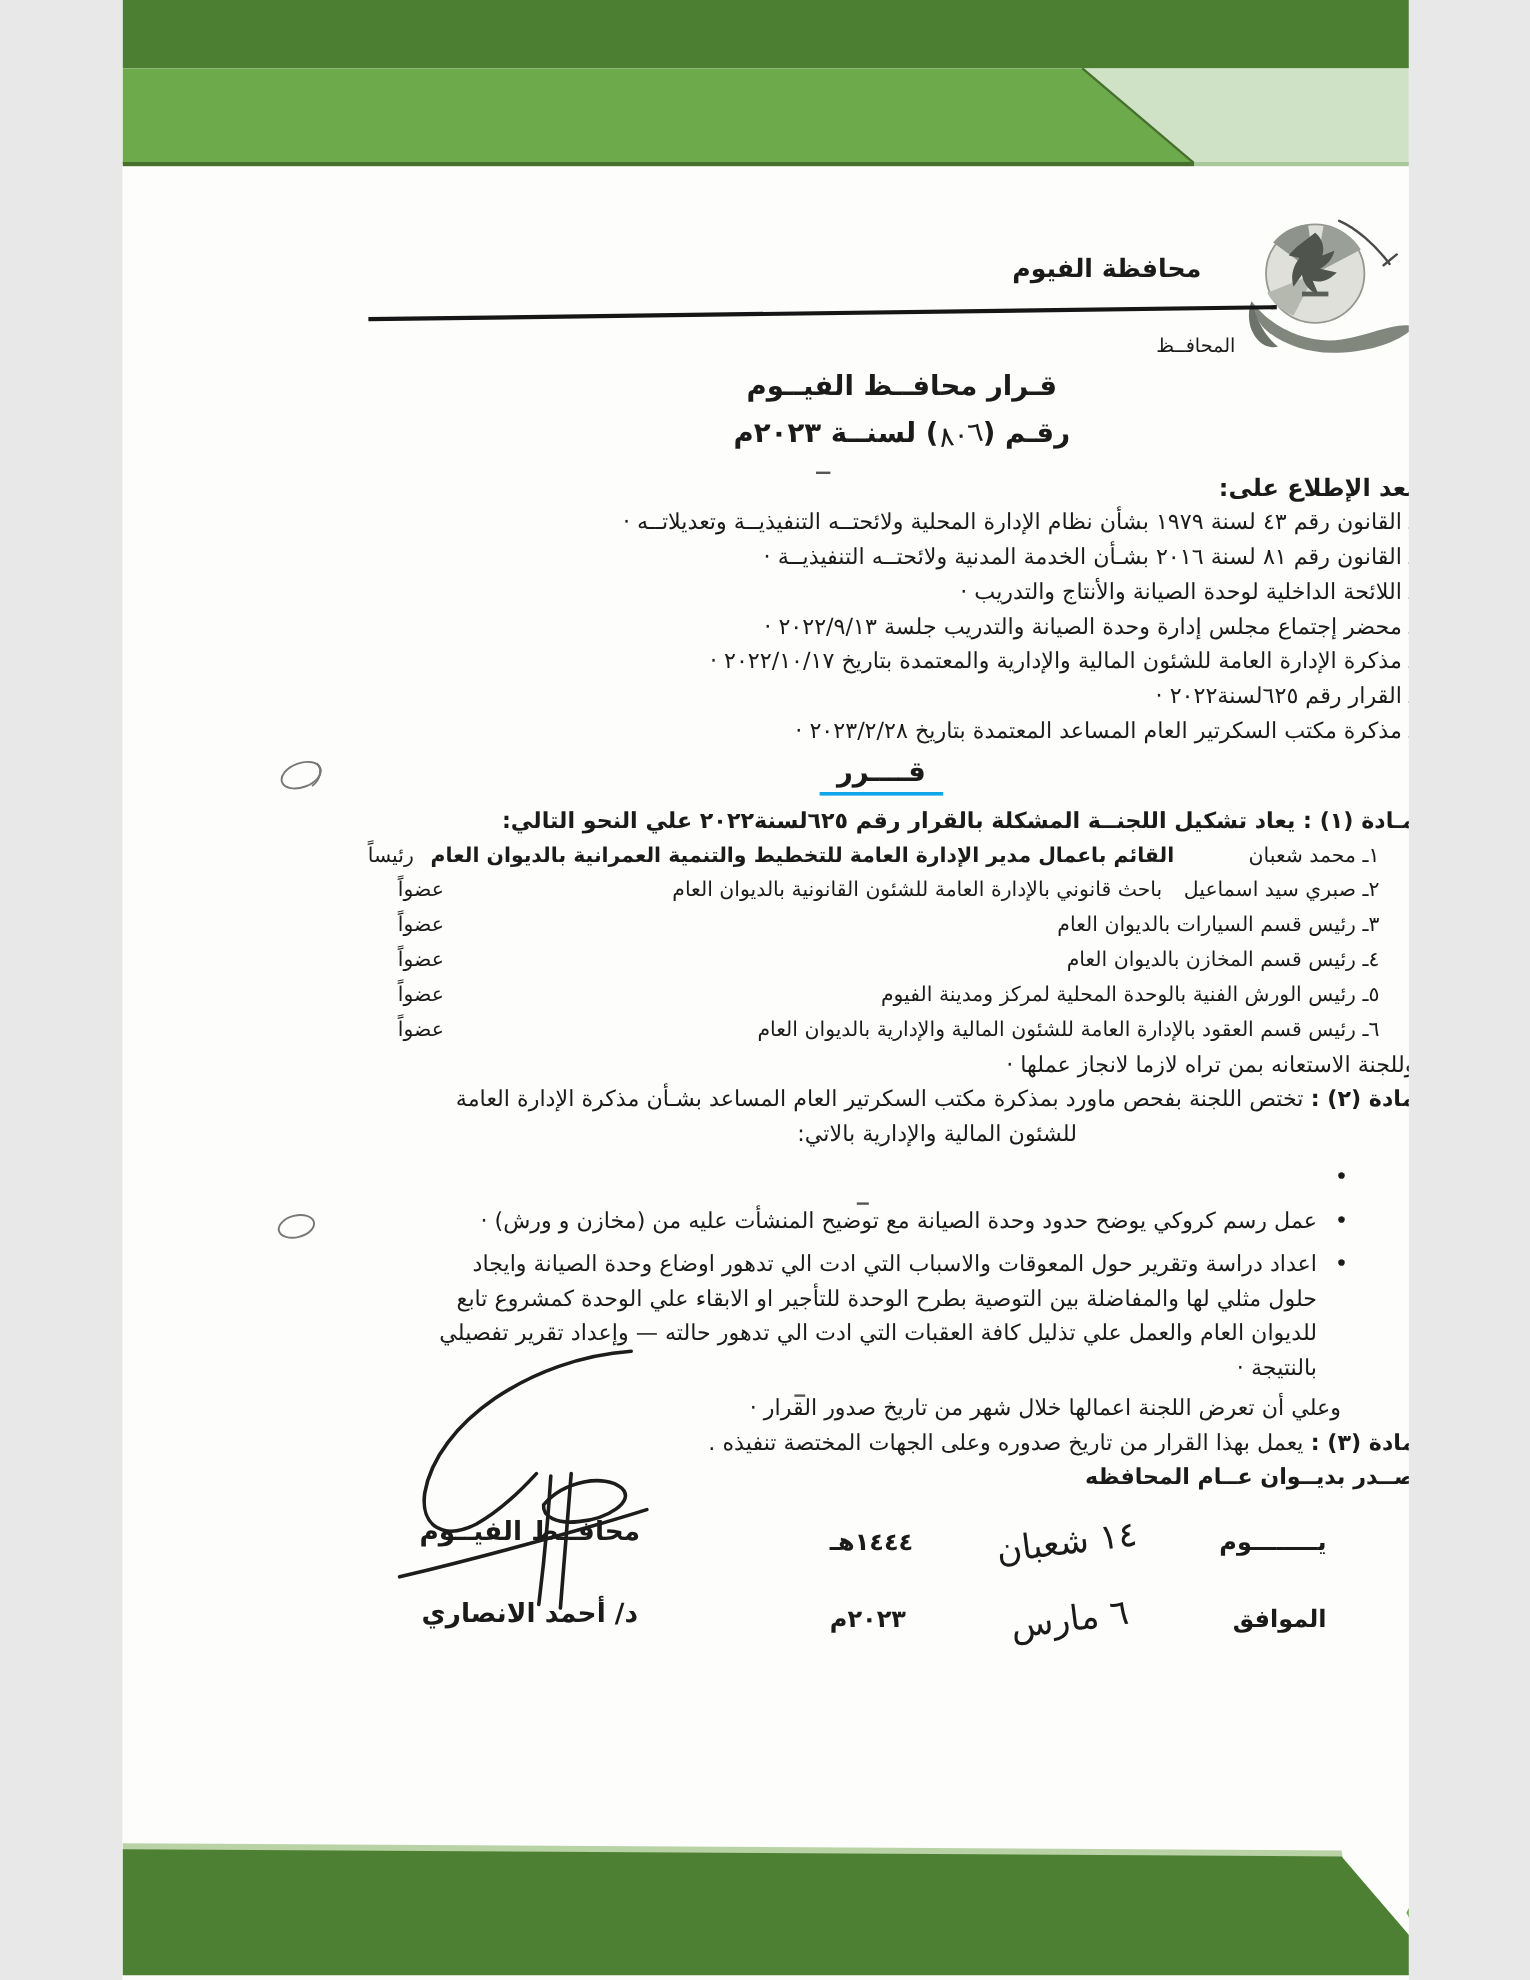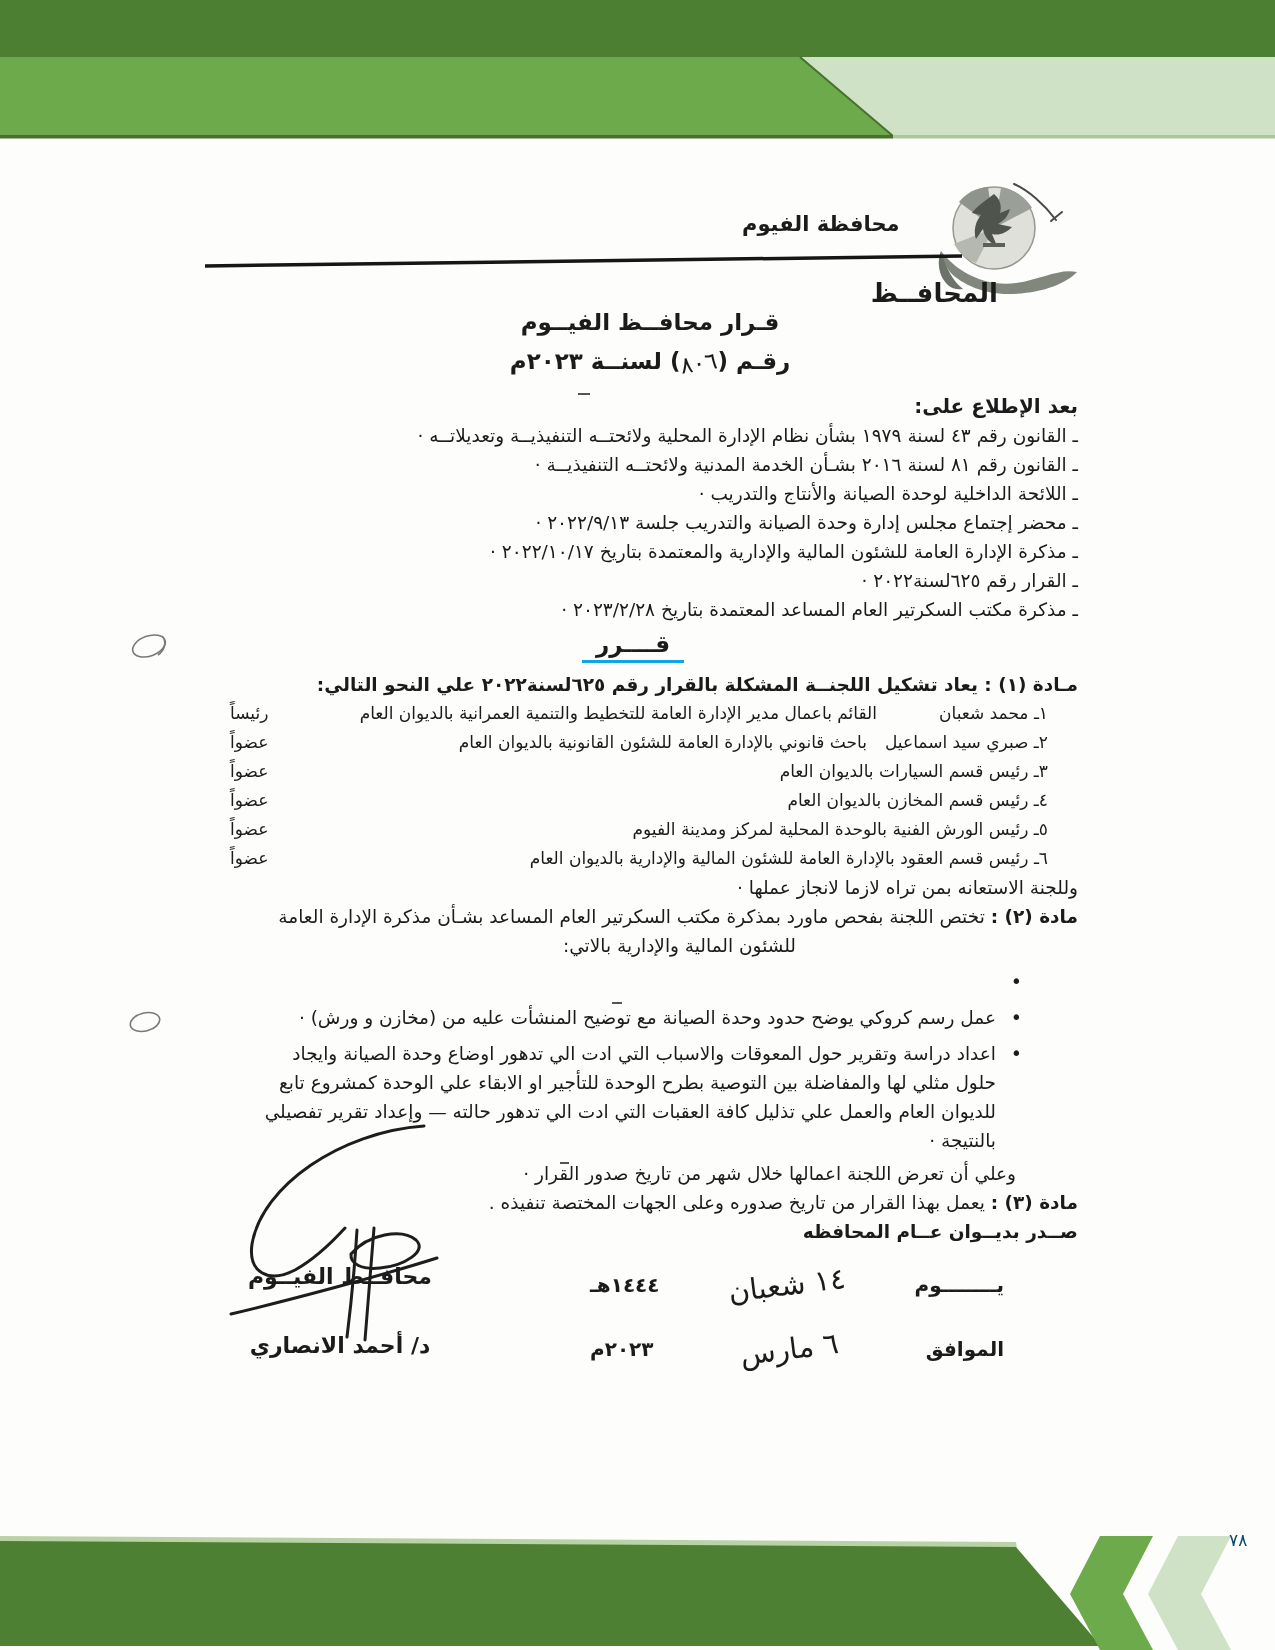--- a/index.html
+++ b/index.html
@@ -1,47 +1,47 @@
 <!DOCTYPE html>
 <html><head>
 <meta charset="utf-8">
 <style>
   html,body{margin:0;padding:0;background:#e8e8e8;}
   .page{
-    position:relative;width:1275px;height:1650px;margin:0 auto;
+    position:relative;width:1072px;height:1650px;margin:0 auto;
     background:#fdfdfc;overflow:hidden;
     font-family:"DejaVu Sans",sans-serif;color:#1b1b1b;
   }
   .deco,.ink{position:absolute;top:0;left:0;width:1275px;height:1650px;pointer-events:none;}
   .deco{z-index:1}
   .content{position:absolute;top:0;left:0;width:1275px;height:1650px;z-index:2;}
   .ink{z-index:3}
 
   
   .gov-name{position:absolute;top:212px;left:742px;width:212px;direction:rtl;text-align:left;
     font-weight:bold;font-size:21px;}
-  .office{position:absolute;top:278px;left:878px;width:120px;direction:rtl;
-    font-weight:bold;font-size:26px;}
+  .office{position:absolute;top:278px;left:808px;width:120px;direction:rtl;
+    font-weight:normal;font-size:16px;}
   .title{position:absolute;top:303px;left:380px;width:540px;text-align:center;direction:rtl;
     font-weight:bold;font-size:23px;line-height:39px;}
   .hand{display:inline-block;font-weight:400;letter-spacing:1px;transform:rotate(-7deg);}
   .hand-num{font-size:23px;transform:rotate(-9deg) translateY(2px);display:inline-block;font-weight:400;}
 
   
   .body{position:absolute;top:392px;left:188px;width:890px;direction:rtl;text-align:right;
     font-size:18.5px;line-height:29px;}
   .preamble-heading{font-weight:bold;font-size:20px;}
   .decide{ text-align:center;margin:6px 0 7px;}
   .decide span{display:inline-block;font-weight:bold;font-size:23px;
     border-bottom:3px solid #0ea5e9;padding:0 14px 1px;}
   .article-heading{font-weight:bold;}
   .members{padding-right:30px;padding-left:42px;font-size:17px;}
   .member{display:flex;align-items:baseline;white-space:nowrap;}
   .m-title{margin-right:18px;}
-  .m-title.gap-lg{margin-right:62px;}
+  .m-title.gap-lg{margin-right:62px;font-weight:bold;}
   .m-role{margin-right:auto;padding-right:14px;}
   .indent2{margin-right:282px;}
   .bullets{margin-top:5px;}
   .bullet{display:flex;padding-right:56px;margin-top:7px;}
   .bullet .dot{flex:none;width:26px;font-size:19px;}
   .b-lines{flex:1;}
   .deadline{margin-right:62px;margin-top:4px;}
   .issued{font-weight:bold;}
 
   

